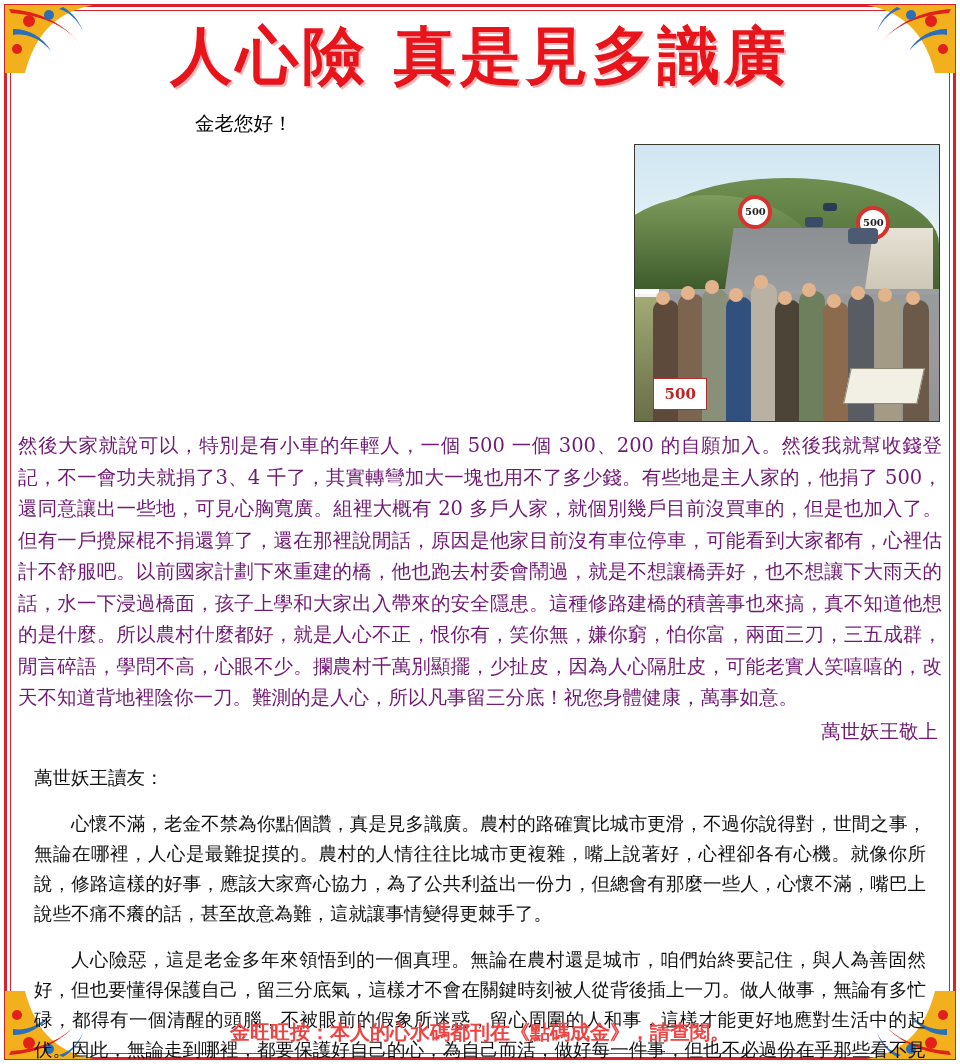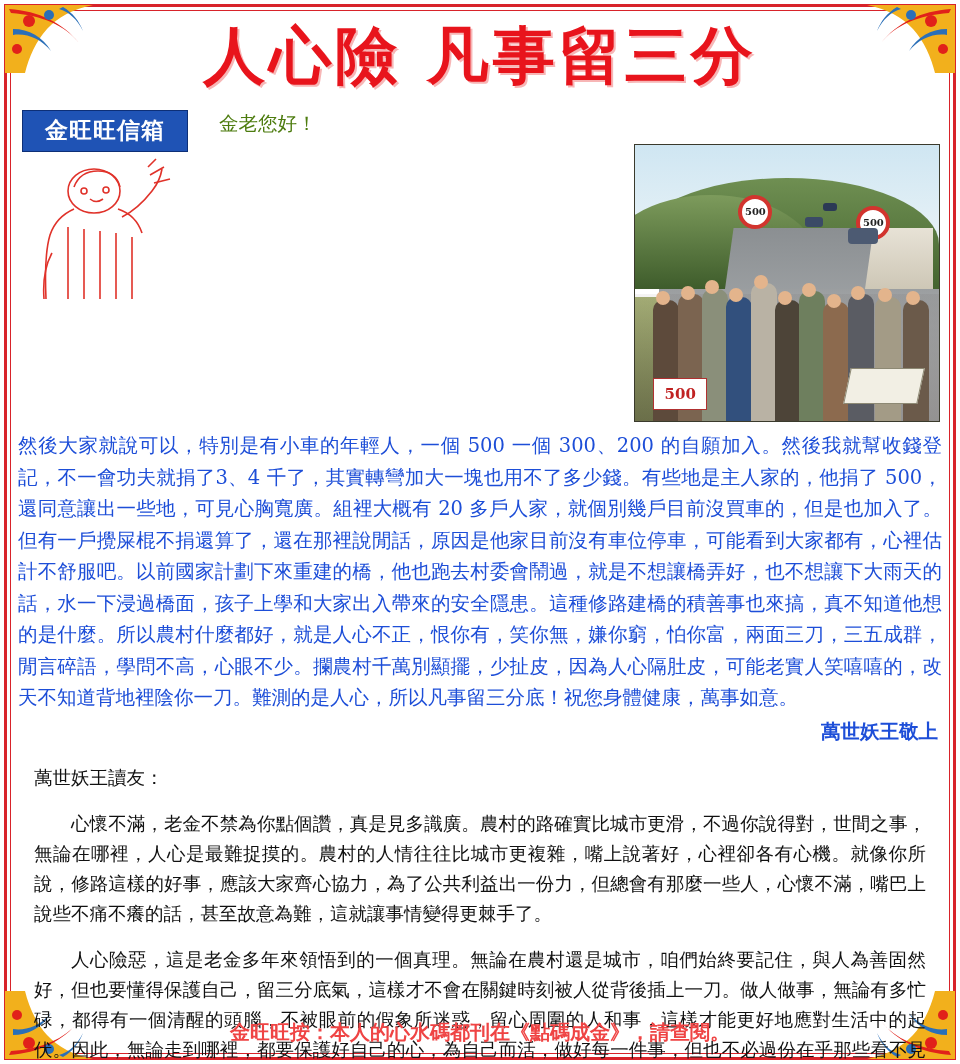--- a/index.html
+++ b/index.html
@@ -103,48 +103,47 @@
     right: 2px;
     top: 36px;
     width: 304px;
     height: 276px;
     border: 1px solid #3a3a2c;
     overflow: hidden;
   }
 
   .letter-top {
     position: absolute;
-    left: 201px;
+    left: 177px;
     right: 0;
     top: 0;
     font-size: 19.5px;
     line-height: 31.5px;
-    color: #4d7c0f;
+    color: #000000;
     text-align: justify;
   }
   .letter-top .greeting {
     display: block;
     margin-bottom: 0px;
   }
   .para-indent { text-indent: 2em; }
 
   .flow {
     position: absolute;
     left: 0;
     right: 0;
     top: 0;
     font-size: 19.5px;
     line-height: 31.5px;
-    color: #1d4ed8;
+    color: #701a75;
     text-align: justify;
   }
   .sign-right {
     text-align: right;
     padding-right: 4px;
-    font-weight: bold;
   }
 
   
   .reply {
     font-size: 18.5px;
     line-height: 30px;
     color: #111111;
     text-align: justify;
   }
   .reply p { margin: 16px; }
@@ -246,44 +245,24 @@
       <path d="M2 2 H90 C70 6 55 14 44 26 C33 38 26 54 22 70 H2 Z" fill="#f2b01c"></path>
       <path d="M6 6 C36 8 60 20 76 40 C62 22 38 12 8 10 Z" fill="#e1211a"></path>
       <path d="M10 26 C26 26 40 34 48 48 C38 36 24 30 10 32 Z" fill="#2a6fb8"></path>
       <circle cx="26" cy="18" r="6" fill="#e1211a"></circle>
       <circle cx="46" cy="12" r="5" fill="#2a6fb8"></circle>
       <circle cx="14" cy="46" r="5" fill="#e1211a"></circle>
       <path d="M60 4 C70 10 76 18 80 28 C74 16 66 9 56 6 Z" fill="#2a6fb8"></path>
     </svg>
   </div>
 
-  <div class="title">人心險 凡事留三分</div>
+  <div class="title">人心險 真是見多識廣</div>
 
   <div class="content">
 
-    <div class="logo-box">
-      <div class="logo-banner">金旺旺信箱</div>
-      <div class="logo-figure">
-        <svg width="160" height="150" viewBox="0 0 160 150">
-          <g fill="none" stroke="#e0322a" stroke-width="1.6">
-            <ellipse cx="72" cy="34" rx="26" ry="22"></ellipse>
-            <path d="M52 30 q6 -16 24 -16 q18 0 22 16"></path>
-            <circle cx="62" cy="34" r="3"></circle>
-            <circle cx="84" cy="33" r="3"></circle>
-            <path d="M68 42 q6 5 13 0"></path>
-            <path d="M52 52 q-18 8 -24 26 q-6 20 -4 64"></path>
-            <path d="M96 52 q18 6 24 24"></path>
-            <path d="M46 70 l0 72 M62 72 l0 70 M78 74 l0 68 M94 76 l0 66 M110 80 l0 62"></path>
-            <path d="M100 60 q16 -8 30 -26 q8 -10 10 -22"></path>
-            <path d="M128 18 l14 -8 M132 26 l16 -4 M126 10 l8 -8"></path>
-            <path d="M30 96 q-10 18 -8 46"></path>
-          </g>
-        </svg>
-      </div>
-    </div>
 
     <div class="photo">
       <div class="sky"></div>
       <div class="hills"></div>
       <div class="hills2"></div>
       <div class="field"></div>
       <div class="houses"></div>
       <div class="road"></div>
       <div class="road2"></div>
       <div class="crowd"></div>

